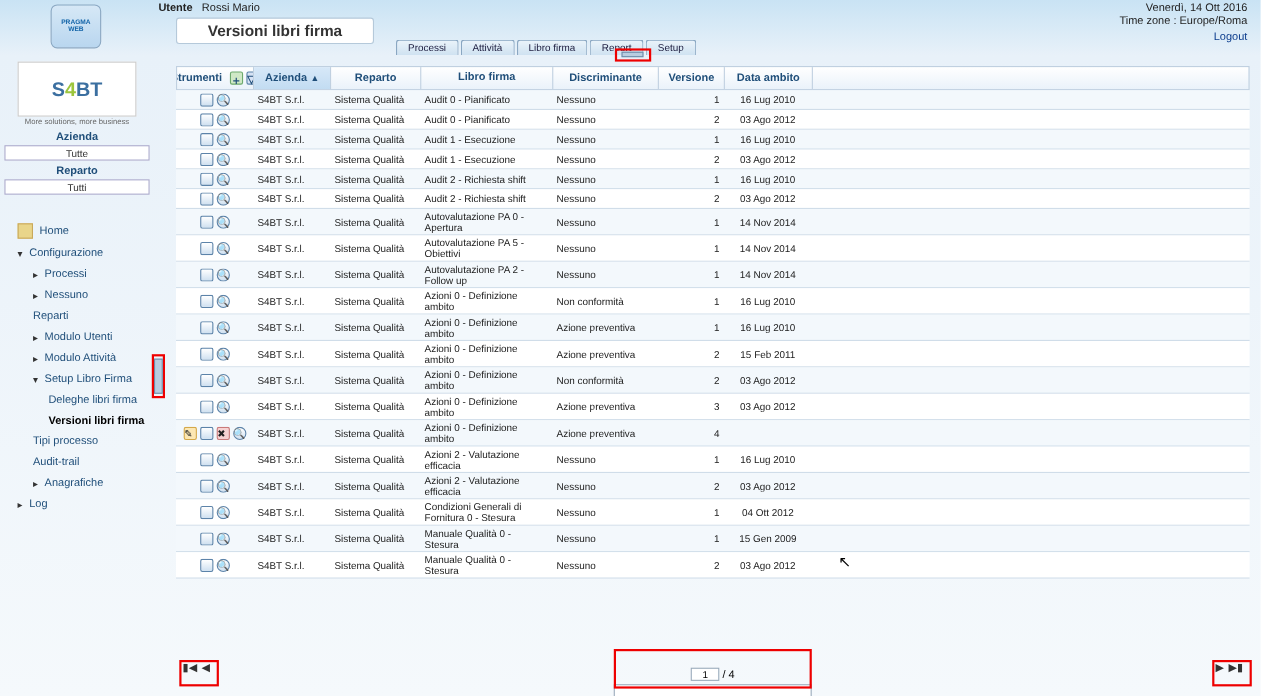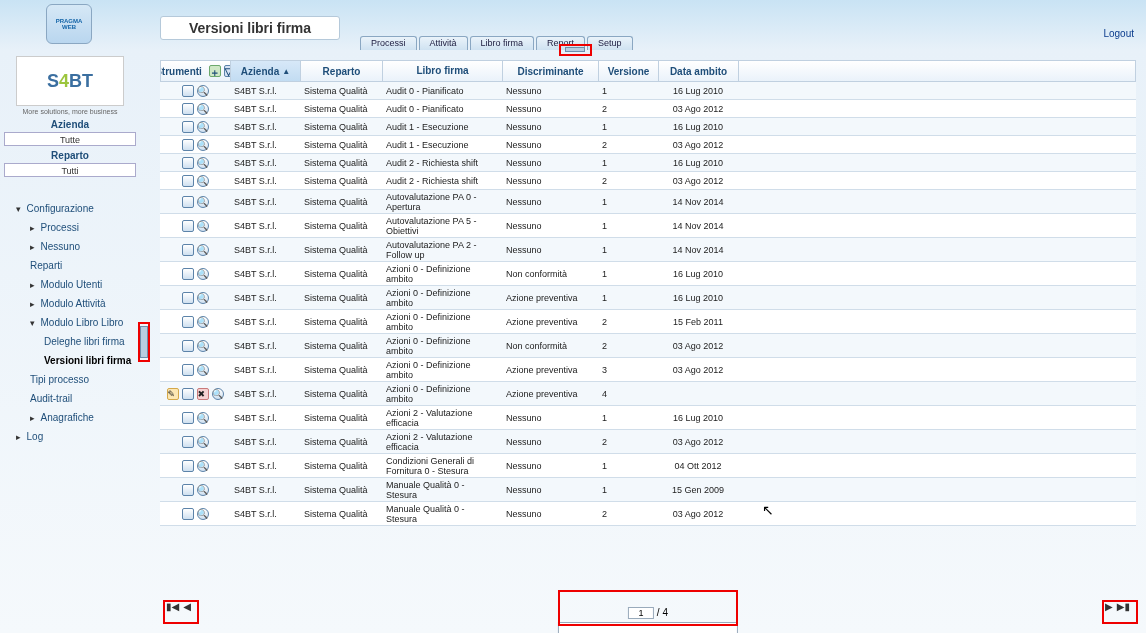--- a/index.html
+++ b/index.html
@@ -94,21 +94,21 @@
   .grid-row { height:18px; align-items:center; font-size:9px; color:#222;}
   .grid-row:nth-child(odd){background:#f3f8fc;}
   .grid-row:nth-child(even){background:#fff;}
   .grid-row.multi{height:24px;}
   .cell { overflow:hidden; white-space:nowrap; padding:0 4px;}
   .c-strum{width:70px;display:flex;gap:3px;justify-content:center;}
   .c-az{width:70px;}
   .c-rep{width:82px;}
   .c-lib{width:120px;white-space:normal;line-height:10px;}
   .c-disc{width:96px;}
-  .c-ver{width:60px;text-align:left;}
+  .c-ver{width:60px;text-align:right;}
   .c-data{width:80px;text-align:center;}
   .tool-icon{width:12px;height:12px;display:inline-block;border:1px solid #5c83a9;background:linear-gradient(#fff,#cfe0f0);border-radius:2px;}
   .tool-icon.mag{border-radius:6px;}
   .hdr-icons{display:flex;gap:3px;margin-left:4px;}
 
   
   .pager { position:absolute; left:160px; right:10px; bottom:10px; height:28px; }
   .pager-left{position:absolute;left:6px;top:6px;display:flex;gap:4px;font-size:10px;color:#333;}
   .pager-right{position:absolute;right:6px;top:6px;display:flex;gap:4px;font-size:10px;color:#333;}
   .pager-center{position:absolute;left:50%;transform:translateX(-50%);top:12px;text-align:center;}
@@ -126,20 +126,30 @@
 </style>
 </head>
 <body>
 
 <div class="app-logo">
   <span>PRAGMA</span>
   <span>WEB</span>
 </div>
 
 <div class="header">
+  <div class="header-top">
+    <div>
+      <b>Utente</b>&nbsp;&nbsp;
+      <span>Rossi Mario</span>
+    </div>
+    <div class="header-top-right">
+      <div>Venerdì, 14 Ott 2016</div>
+      <div>Time zone : Europe/Roma</div>
+    </div>
+  </div>
   <div class="title-box">Versioni libri firma</div>
   <div class="tabs-row">
     <div class="tab">Processi</div>
     <div class="tab">Attività</div>
     <div class="tab">Libro firma</div>
     <div class="tab">Report</div>
     <div class="tab">Setup</div>
   </div>
   <a class="logout">Logout</a>
 </div>
@@ -152,40 +162,44 @@
     S<span class="accent">4</span>BT
   </div>
   <div class="side-slogan">More solutions, more business</div>
 
   <div class="side-section-title">Azienda</div>
   <div class="side-dropdown">Tutte</div>
   <div class="side-section-title">Reparto</div>
   <div class="side-dropdown">Tutti</div>
 
   <div class="side-nav">
+    <div class="nav-item">
+      <span class="nav-icon"></span>
+      <span>Home</span>
+    </div>
     <div class="nav-item nav-caret">
         <span>Configurazione</span>
       </div>
     <div class="nav-item nav-sub nav-caret-right">
         <span>Processi</span>
       </div>
     <div class="nav-item nav-sub nav-caret-right">
         <span>Nessuno</span>
       </div>
     <div class="nav-item nav-sub">
         <span>Reparti</span>
       </div>
     <div class="nav-item nav-sub nav-caret-right">
         <span>Modulo Utenti</span>
       </div>
     <div class="nav-item nav-sub nav-caret-right">
         <span>Modulo Attività</span>
       </div>
     <div class="nav-item nav-sub nav-caret">
-        <span>Modulo Libro Libro</span>
+        <span>Setup Libro Firma</span>
       </div>
     <div class="nav-item nav-sub2">
         <span>Deleghe libri firma</span>
       </div>
     <div class="nav-item nav-sub2 nav-selected">
         <span>Versioni libri firma</span>
       </div>
     <div class="nav-item nav-sub">
         <span>Tipi processo</span>
       </div>

